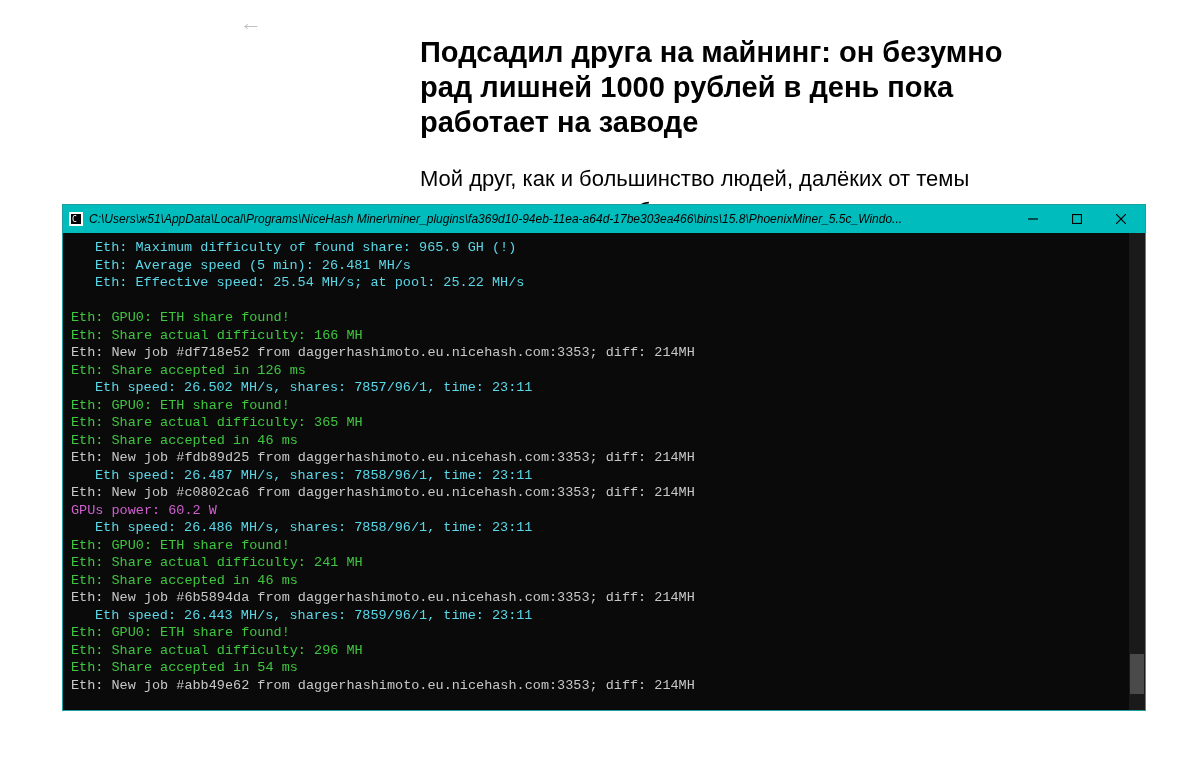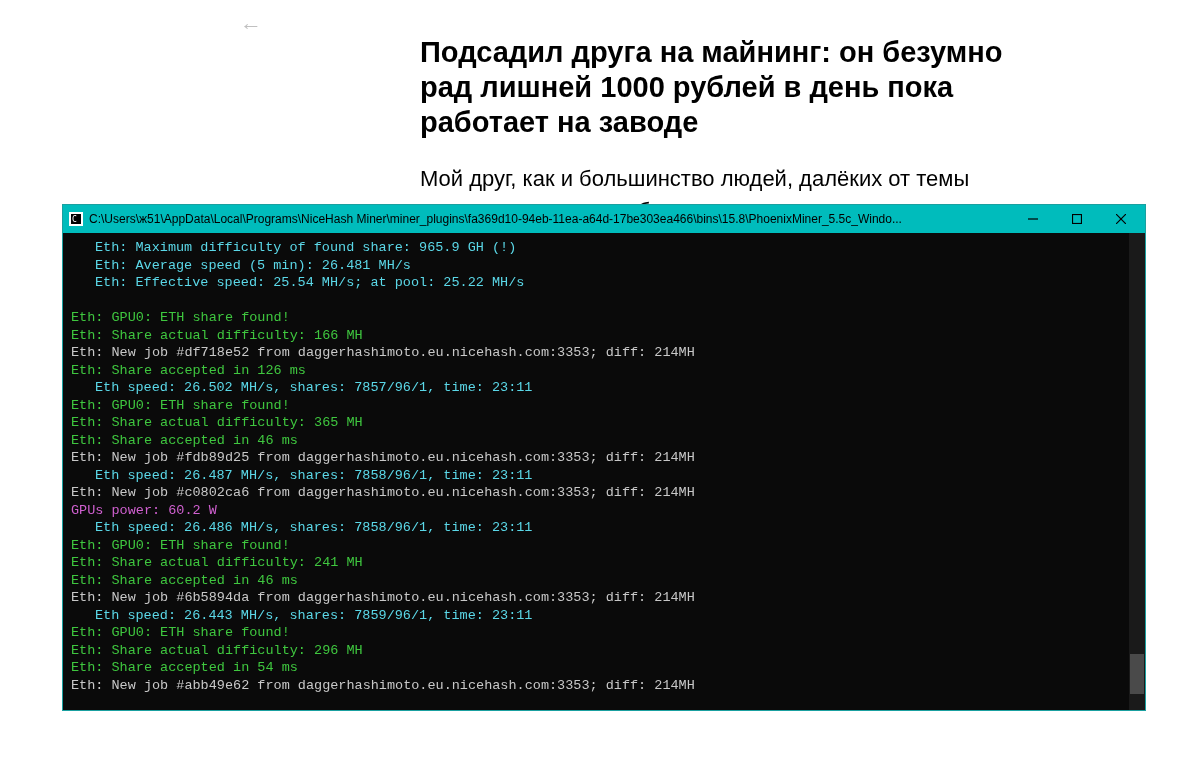--- a/index.html
+++ b/index.html
@@ -65,20 +65,21 @@
       justify-content: center;
       flex-shrink: 0;
     }
     .titlebar-icon svg { width: 10px; height: 10px; }
     .titlebar-text {
       font-size: 12px;
       color: #000;
       flex: 1;
       overflow: hidden;
       text-overflow: ellipsis;
+      font-style: italic;
     }
     .win-controls {
       display: flex;
       height: 100%;
       flex-shrink: 0;
     }
     .win-btn {
       width: 44px;
       height: 100%;
       display: flex;

